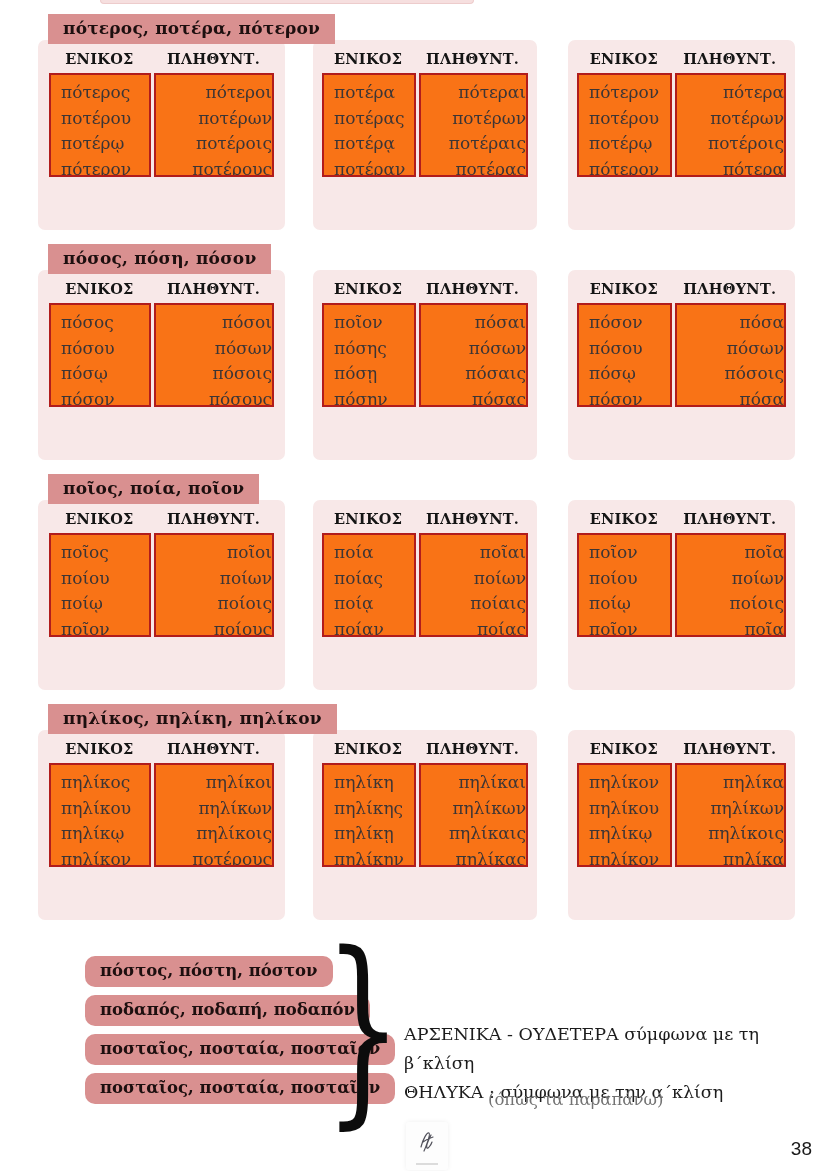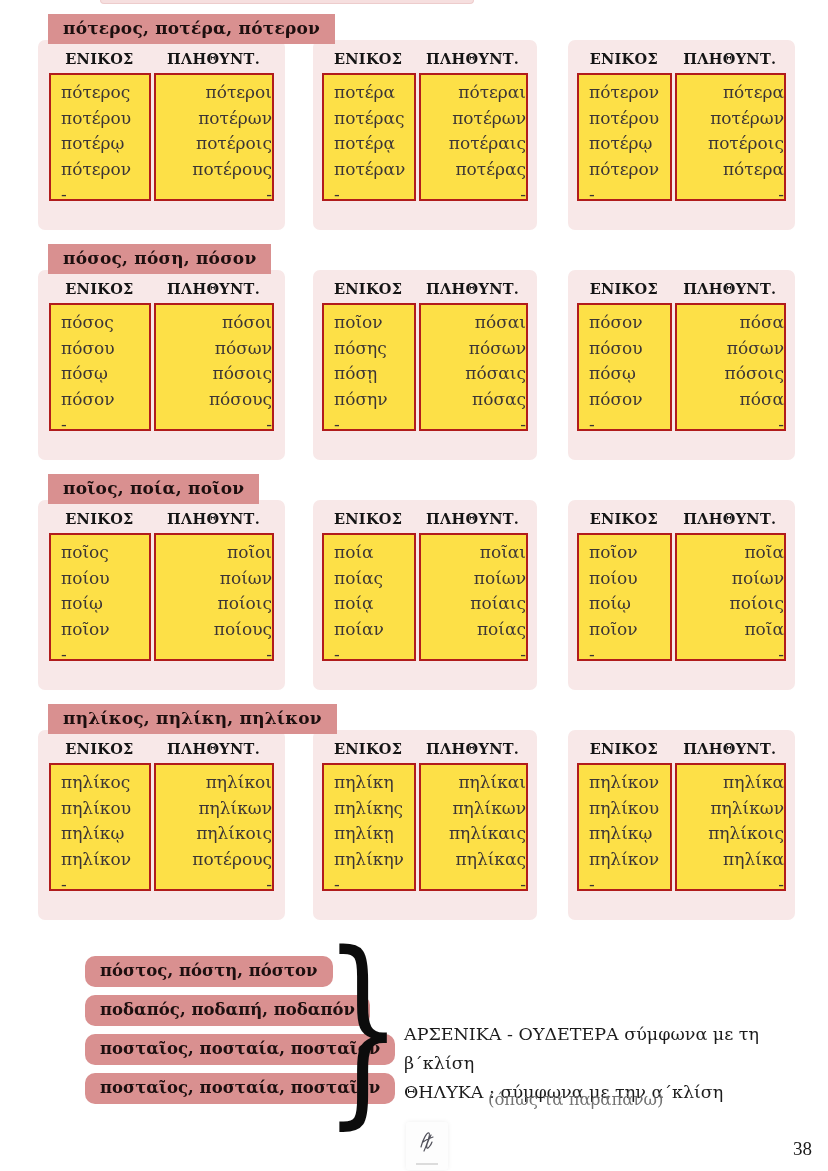--- a/index.html
+++ b/index.html
@@ -35,22 +35,22 @@
   .p2 { width:227px; }
   .hdr-row { display:flex; gap:3px; margin-bottom:6px; }
   .hdr {
     text-align:center; font-weight:bold; font-size:14.5px;
     color:#141414; letter-spacing:0.3px;
   }
   .hdr.sg { flex:1; }
   .hdr.pl { flex:1.2; }
   .boxes { display:flex; gap:3px; }
   .box {
-    box-sizing:border-box; border:2.5px solid #b11c1c; background:#fde047;
-    height:128px; padding:5px 0 0 10px; overflow:hidden;
+    box-sizing:border-box; border:2.5px solid #b11c1c; background:#f97316;
+    height:104px; padding:5px 0 0 10px; overflow:hidden;
   }
   .box.sg { flex:1; }
   .box.pl { flex:1.2;text-align:right; }
   .line { font-size:17px; line-height:25.5px; color:#3c3535; white-space:nowrap; }
 
   
   .bottom { position:absolute; left:0; top:944px; width:828px; height:227px; }
   .pill-stack {
     position:absolute; left:85px; top:12px;
     display:flex; flex-direction:column; align-items:flex-start; gap:8px;
@@ -65,21 +65,21 @@
   .note { position:absolute; left:404px; top:76px; font-size:17.5px; line-height:29px; color:#1c1c1c; }
   .note-more { position:absolute; left:488px; top:146px; font-size:16.5px; color:#737373; }
   .signature-card {
     position:absolute; left:406px; top:178px; width:42px; height:48px;
     background:#fdfdfd; border-radius:3px; box-shadow:0 0 5px rgba(0,0,0,0.07);
     display:flex; flex-direction:column; align-items:center; justify-content:center;
   }
   .sig-underline { width:22px; height:2px; background:#dcdcdc; margin-top:4px; }
   .page-number {
     position:absolute; right:16px; top:194px; font-size:19px; color:#1a1a1a;
-    font-family:Liberation Serif, serif;
+    font-family:Liberation Sans, sans-serif;
   }
 </style>
 </head>
 <body>
 
 <div class="page">
   <div class="top-artifact"></div>
 
   <div id="sections">
   <div class="section">

